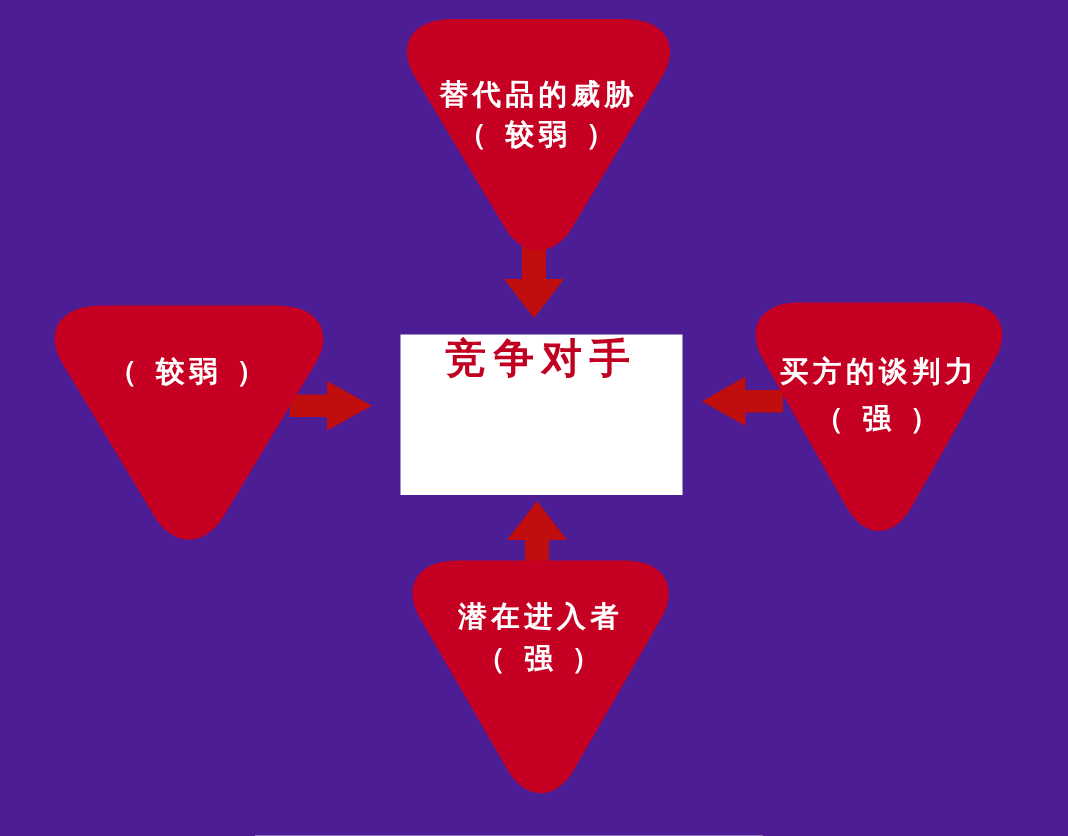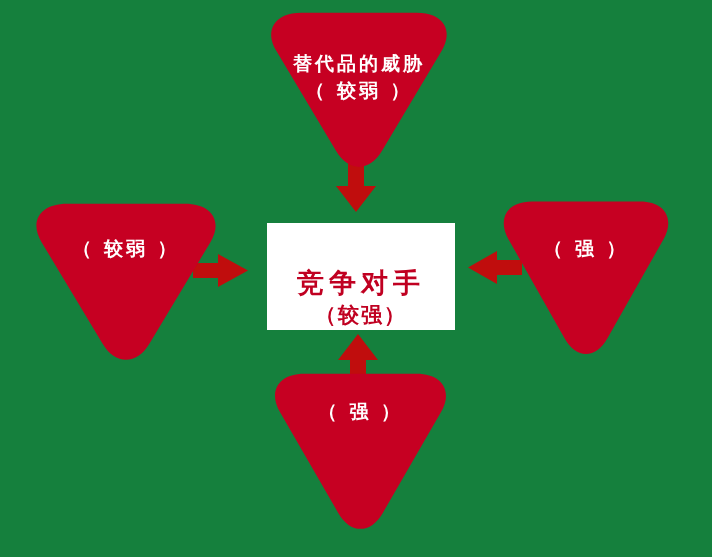--- a/index.html
+++ b/index.html
@@ -6,21 +6,21 @@
   html, body { background: #ffffff; }
   body {
     font-family: "DejaVu Serif", "Liberation Serif", serif;
     width: 712px; height: 557px;
     position: relative;
     overflow: hidden;
   }
   .stage {
     position: absolute; left: 0; top: 0;
     width: 712px; height: 557px;
-    background: #15803d;
+    background: #4c1d95;
   }
   .force {
     position: absolute;
     z-index: 2;
   }
   .force svg.tri {
     position: absolute; left: 0; top: 0;
     width: 100%; height: 100%;
     display: block;
   }
@@ -56,21 +56,21 @@
 
   .center-box {
     position: absolute;
     left: 267px; top: 223px;
     width: 188px; height: 107px;
     background: #ffffff;
     z-index: 2;
     display: flex;
     flex-direction: column;
     align-items: center;
-    justify-content: flex-end;
+    justify-content: space-between;
     text-align: center;
   }
   .center-title {
     color: #c00021;
     font-size: 27px;
     font-weight: bold;
     letter-spacing: 5px;
     line-height: 34px;
   }
   .center-strength {
@@ -103,44 +103,45 @@
     <div class="force-text">
       <span class="line">（ 较弱 ）</span>
     </div>
   </div>
 
   <div class="force force-right">
     <svg class="tri" viewBox="0 0 200 180" preserveAspectRatio="none">
       <path d="M 40 5 L 160 5 C 188 5 199 24 186 46 L 124 153 C 111 176 89 176 76 153 L 14 46 C 1 24 12 5 40 5 Z" fill="#c60022"></path>
     </svg>
     <div class="force-text">
+      <span class="line">买方的谈判力</span>
       <span class="line">（ 强 ）</span>
     </div>
   </div>
 
   <div class="force force-bottom">
     <svg class="tri" viewBox="0 0 200 180" preserveAspectRatio="none">
       <path d="M 40 5 L 160 5 C 188 5 199 24 186 46 L 124 153 C 111 176 89 176 76 153 L 14 46 C 1 24 12 5 40 5 Z" fill="#c60022"></path>
     </svg>
     <div class="force-text">
+      <span class="line">潜在进入者</span>
       <span class="line">（ 强 ）</span>
     </div>
   </div>
 
   <svg class="arrow arrow-top" viewBox="0 0 40 54" preserveAspectRatio="none">
     <polygon points="12,0 28,0 28,28 40,28 20,54 0,28 12,28" fill="#c00d0d"></polygon>
   </svg>
   <svg class="arrow arrow-bottom" viewBox="0 0 40 48" preserveAspectRatio="none">
     <polygon points="20,0 40,26 28,26 28,48 12,48 12,26 0,26" fill="#c00d0d"></polygon>
   </svg>
   <svg class="arrow arrow-left" viewBox="0 0 55 33" preserveAspectRatio="none">
     <polygon points="0,9 25,9 25,0 55,16.5 25,33 25,24 0,24" fill="#c00d0d"></polygon>
   </svg>
   <svg class="arrow arrow-right" viewBox="0 0 54 33" preserveAspectRatio="none">
     <polygon points="54,9 29,9 29,0 0,16.5 29,33 29,24 54,24" fill="#c00d0d"></polygon>
   </svg>
 
   <div class="center-box">
     <div class="center-title">竞争对手</div>
-    <div class="center-strength">（较强）</div>
   </div>
 
 </div>
 
 </body></html>

